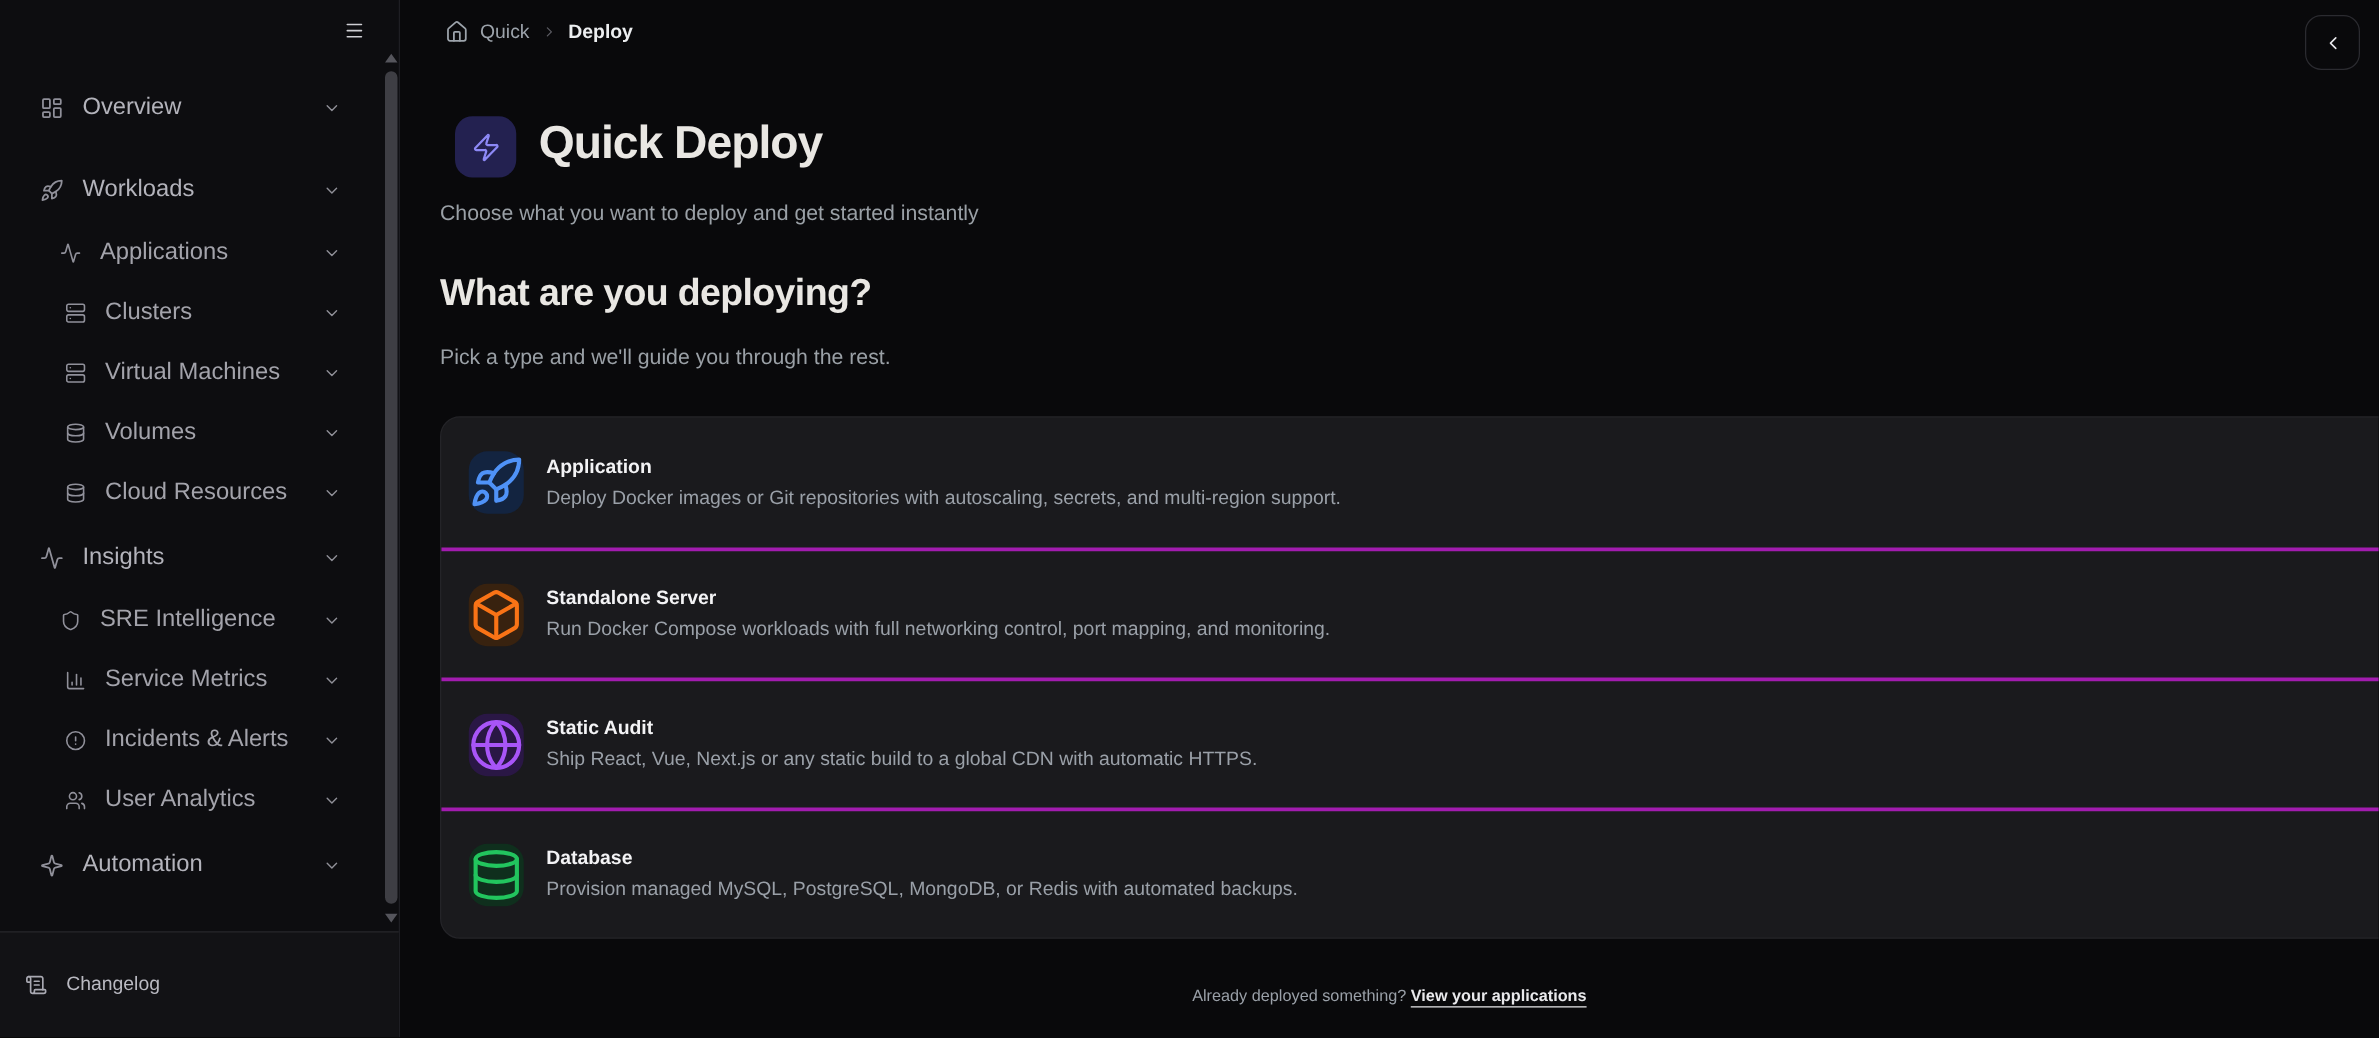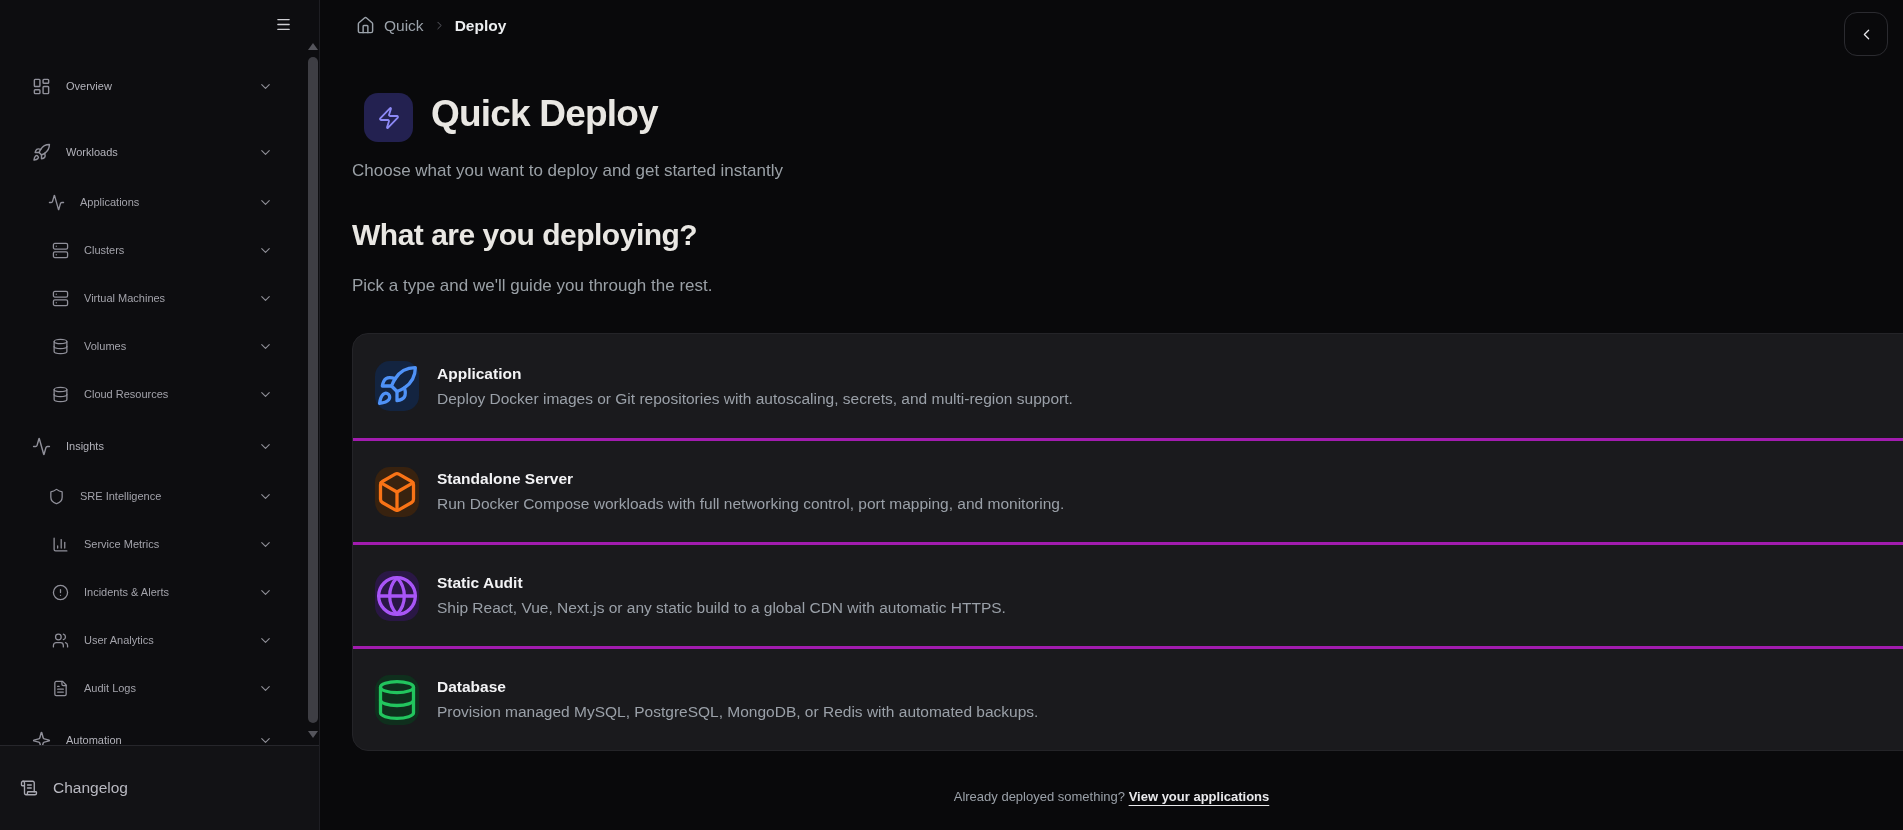--- a/index.html
+++ b/index.html
@@ -10,21 +10,21 @@
   
   .sidebar { position: absolute; top: 0; left: 0; width: 320px; height: 830px;
              background: #0d0d10; border-right: 1px solid #1e1e23; }
   .menu-btn { position: absolute; top: 6px; right: 18px; width: 36px; height: 36px;
               display: flex; align-items: center; justify-content: center;
               color: #cfcfd4; cursor: pointer; background: none; border: none; }
   .menu-btn .ic { width: 17px; height: 17px; }
   .nav { position: absolute; top: 0; left: 0; right: 0; height: 745px;
          overflow: hidden; padding-top: 66px; }
   .nav-item { position: relative; height: 40px; display: flex; align-items: center;
-              gap: 15px; padding-left: 32px; color: #b3b3bb; font-size: 11px; cursor: pointer; }
+              gap: 15px; padding-left: 32px; color: #b3b3bb; font-size: 19px; cursor: pointer; }
   .nav-item .nav-ic { width: 19px; height: 19px; color: #90909a; flex: none; }
   .nav-item.lvl1 { padding-left: 52px; color: #a3a3ab; }
   .nav-item.lvl1 .nav-ic { width: 17px; height: 17px; }
   .lvl0 { margin-top: 26px; }
   .nav .lvl0:first-child { margin-top: 0; }
   .lvl0 + .lvl1 { margin-top: 10px; padding-left: 48px; }
   .lvl1 + .lvl1 { margin-top: 8px; }
   .lvl1 + .lvl0 { margin-top: 12px; }
   .chev { display: none; position: absolute; right: 46px; width: 15px; height: 15px; color: #8f8f97; }
   .has-chevron .chev { display: inline-flex; }
@@ -272,37 +272,20 @@
               <path d="M16 3.13a4 4 0 0 1 0 7.75"></path>
             </svg>
           </span>
     <span class="nav-label">User Analytics</span>
     <span class="ic chev">
             <svg viewBox="0 0 24 24" fill="none" stroke="currentColor" stroke-width="1.8" stroke-linecap="round" stroke-linejoin="round">
               <path d="m6 9 6 6 6-6"></path>
             </svg>
           </span>
   </div>
-        <div class="nav-item lvl1">
-    <span class="ic nav-ic">
-            <svg viewBox="0 0 24 24" fill="none" stroke="currentColor" stroke-width="1.8" stroke-linecap="round" stroke-linejoin="round">
-              <path d="M15 2H6a2 2 0 0 0-2 2v16a2 2 0 0 0 2 2h12a2 2 0 0 0 2-2V7z"></path>
-              <path d="M14 2v4a2 2 0 0 0 2 2h4"></path>
-              <path d="M10 9H8"></path>
-              <path d="M16 13H8"></path>
-              <path d="M16 17H8"></path>
-            </svg>
-          </span>
-    <span class="nav-label">Audit Logs</span>
-    <span class="ic chev">
-            <svg viewBox="0 0 24 24" fill="none" stroke="currentColor" stroke-width="1.8" stroke-linecap="round" stroke-linejoin="round">
-              <path d="m6 9 6 6 6-6"></path>
-            </svg>
-          </span>
-  </div>
         <div class="nav-item lvl0 has-chevron">
     <span class="ic nav-ic">
             <svg viewBox="0 0 24 24" fill="none" stroke="currentColor" stroke-width="1.8" stroke-linecap="round" stroke-linejoin="round">
               <path d="M9.937 15.5A2 2 0 0 0 8.5 14.063l-6.135-1.582a.5.5 0 0 1 0-.962L8.5 9.936A2 2 0 0 0 9.937 8.5l1.582-6.135a.5.5 0 0 1 .963 0L14.063 8.5A2 2 0 0 0 15.5 9.937l6.135 1.581a.5.5 0 0 1 0 .964L15.5 14.063a2 2 0 0 0-1.437 1.437l-1.582 6.135a.5.5 0 0 1-.963 0z"></path>
             </svg>
           </span>
     <span class="nav-label">Automation</span>
     <span class="ic chev">
             <svg viewBox="0 0 24 24" fill="none" stroke="currentColor" stroke-width="1.8" stroke-linecap="round" stroke-linejoin="round">
               <path d="m6 9 6 6 6-6"></path>

